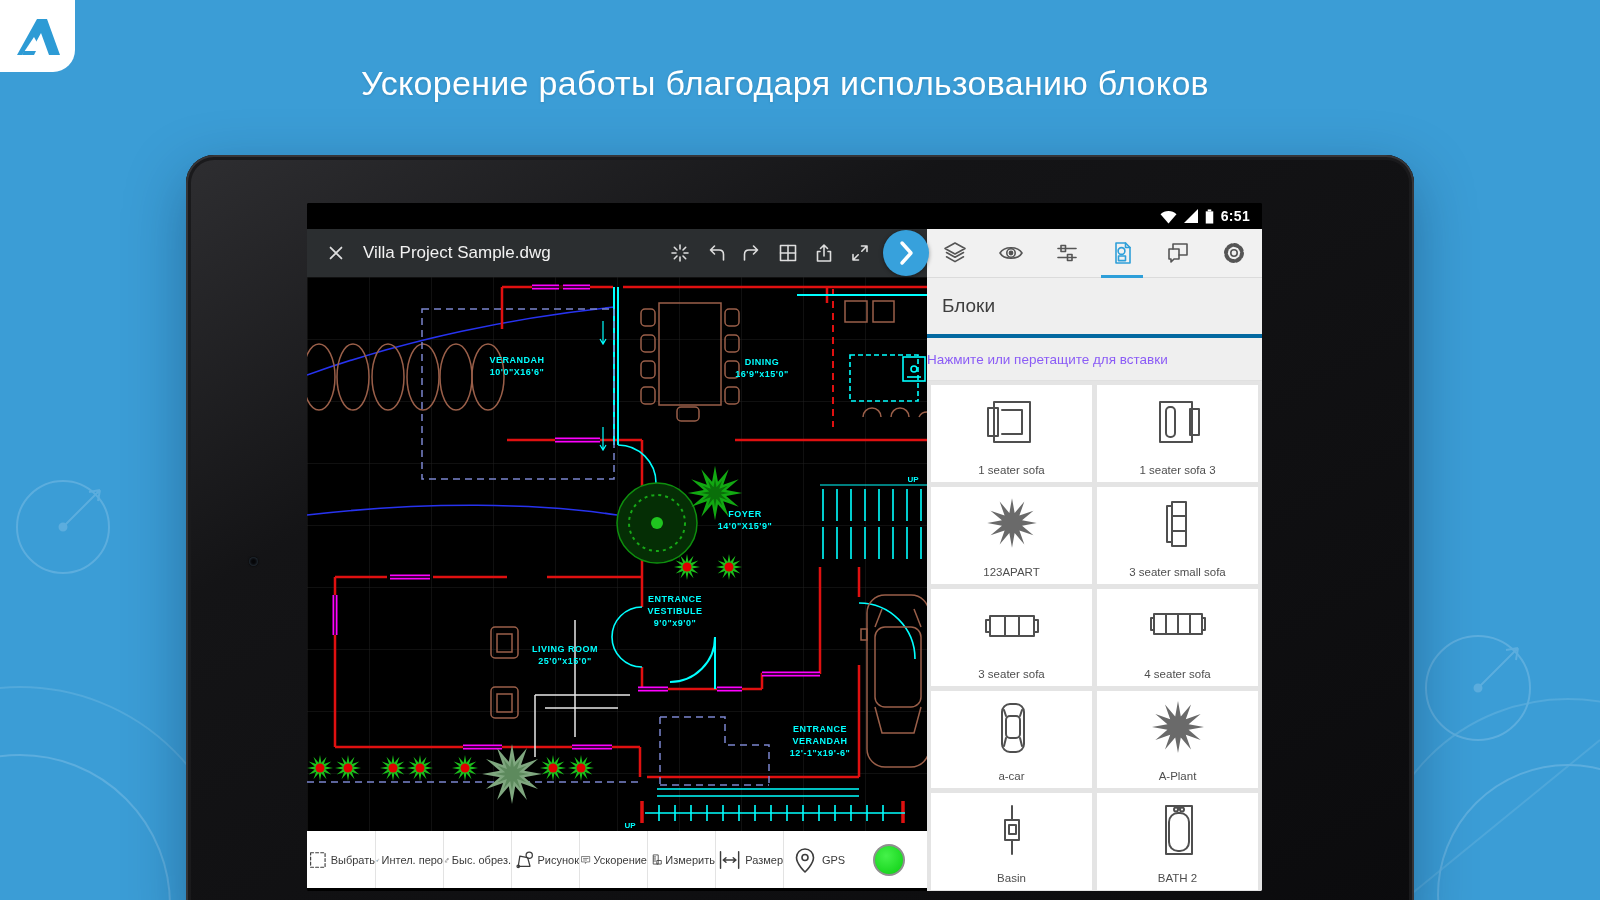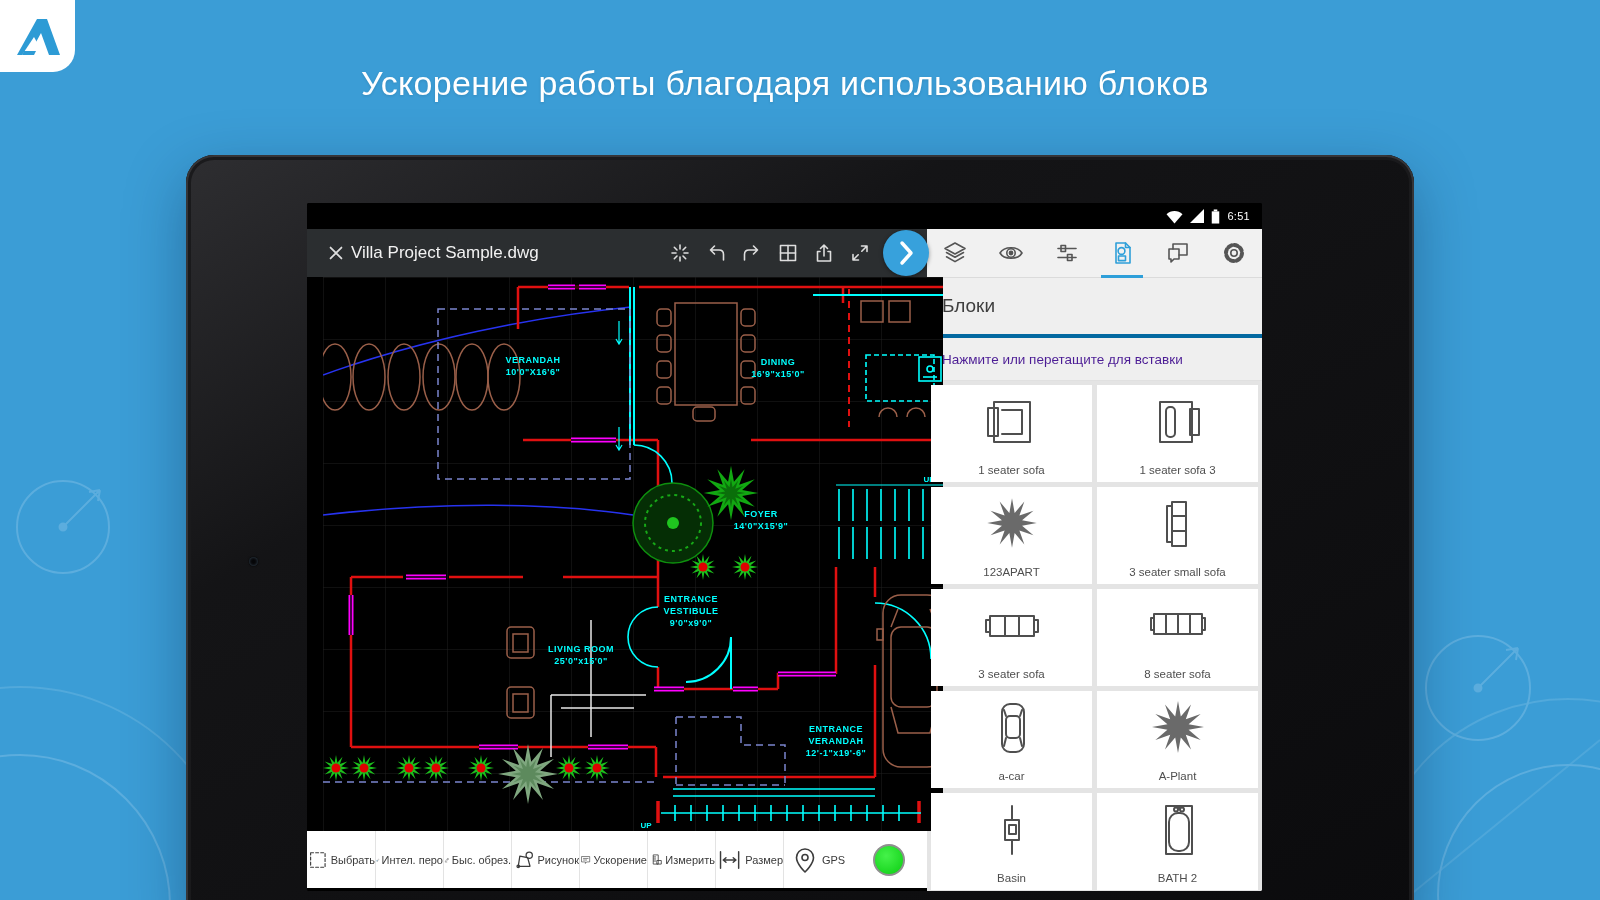--- a/index.html
+++ b/index.html
@@ -16,47 +16,47 @@
   .tablet{position:absolute;left:186px;top:155px;width:1228px;height:775px;z-index:1;
           background:linear-gradient(150deg,#2e2e31 0%,#141416 30%,#0b0b0d 100%);
           border-radius:28px;box-shadow:0 20px 60px rgba(0,30,60,.35),inset 0 0 0 2px #353538,inset 0 0 0 5px #1a1a1c;}
   .camera-dot{position:absolute;left:63px;top:402px;width:9px;height:9px;border-radius:50%;
               background:#060608;box-shadow:inset 0 0 3px #3a4a58,0 0 2px #000;}
   .screen{position:absolute;left:121px;top:48px;width:955px;height:688px;background:#000;
           border-radius:2px;overflow:hidden;}
   
   .statusbar{height:26px;background:#000;display:flex;align-items:center;justify-content:flex-end;
              gap:7px;padding-right:12px;box-sizing:border-box}
-  .statusbar .time{color:#fff;font-size:11px;font-weight:normal;letter-spacing:.3px}
+  .statusbar .time{color:#fff;font-size:14px;font-weight:bold;letter-spacing:.3px}
   .screen-body{position:absolute;top:26px;left:0;width:955px;height:662px;display:flex}
   
   .draw-col{width:620px;position:relative;background:#000;flex:none}
   .appbar{height:48px;background:#2B2E30;display:flex;align-items:center;padding:0 0 0 14px;box-sizing:border-box}
   .icon-btn{display:flex;align-items:center;justify-content:center;width:30px;height:34px;flex:none;cursor:pointer}
-  .filename{color:#F2F2F2;font-size:17px;white-space:nowrap}
+  .filename{color:#F2F2F2;font-size:17px;margin-left:12px;white-space:nowrap}
   .appbar-icons{margin-left:auto;display:flex;gap:6px;padding-right:52px}
-  .canvas{position:absolute;top:48px;left:16px;width:620px;height:554px;background:#000}
+  .canvas{position:absolute;top:48px;left:0;width:620px;height:554px;background:#000}
   
   .bottom-toolbar{position:absolute;top:602px;left:0;width:620px;height:57px;background:#fff;display:flex}
   .tool{width:68px;flex:none;display:flex;flex-direction:row;align-items:center;justify-content:center;
         gap:2px;border-left:1px solid #E3E3E3;box-sizing:border-box;cursor:pointer}
   .tool:first-child{border-left:none}
   .tool-label{font-size:11px;color:#3A3A3A;white-space:nowrap}
   .green-cell{flex:1;display:flex;align-items:center;justify-content:center}
   .green-dot{width:28px;height:28px;border-radius:50%;border:2px solid #8F8F8F;
              background:radial-gradient(circle at 40% 35%,#45F24A,#0BCE12);}
   
   .panel{flex:1;background:#E4E4E4;display:flex;flex-direction:column;min-width:0}
   .tabbar{height:48px;background:#F1F1F1;display:flex;border-bottom:1px solid #DBDBDB;flex:none}
   .tab{flex:1;display:flex;align-items:center;justify-content:center;position:relative;cursor:pointer}
   .tab.active::after{content:"";position:absolute;bottom:-1px;left:7px;right:7px;height:3px;background:#2E9FD9}
   .panel-header{height:56px;background:#EFEFEF;border-bottom:4px solid #0369a1;display:flex;align-items:center;
                 padding-left:15px;font-size:19px;color:#3E3E3E;flex:none}
   .panel-sub{height:42px;background:#EFEFEF;border-bottom:1px solid #E0E0E0;display:flex;align-items:center;
-             padding-left:15px;font-size:13.5px;color:#4c1d95;flex:none}
+             font-size:13.5px;color:#8b5cf6;flex:none}
   .blocks-grid{flex:1;display:grid;grid-template-columns:repeat(2,1fr);grid-auto-rows:97px;gap:5px;
                padding:4px 4px 0;background:#E4E4E4;overflow:hidden}
   .block-cell{background:#fff;position:relative;display:flex;align-items:flex-end;justify-content:center;
               padding-bottom:6px;cursor:pointer}
   .block-cell svg{position:absolute;top:9px;left:50%;transform:translateX(-50%)}
   .block-label{font-size:11.5px;color:#4E4E4E;white-space:nowrap}
   
   .expand-btn{position:absolute;left:576px;top:27px;width:46px;height:46px;border-radius:50%;
               background:#37A1DC;display:flex;align-items:center;justify-content:center;z-index:6;
               box-shadow:0 1px 4px rgba(0,0,0,.4);cursor:pointer}
@@ -494,21 +494,21 @@
                 <path d="M10 22 H6 V34 H10 M54 22 H58 V34 H54"></path>
               </svg>
             <span class="block-label">3 seater sofa</span>
           </div>
           <div class="block-cell">
             <svg class="bicon" width="64" height="56" viewBox="0 0 64 56">
                 <rect x="8" y="16" width="48" height="20"></rect>
                 <path d="M20 16 V36 M32 16 V36 M44 16 V36"></path>
                 <path d="M8 20 H5 V32 H8 M56 20 H59 V32 H56"></path>
               </svg>
-            <span class="block-label">8 seater sofa</span>
+            <span class="block-label">4 seater sofa</span>
           </div>
           <div class="block-cell">
             <svg class="bicon" width="64" height="56" viewBox="0 0 64 56">
                 <rect x="22" y="4" width="22" height="48" rx="8"></rect>
                 <rect x="26" y="16" width="14" height="22" rx="4"></rect>
                 <path d="M26 16 L24 10 M40 16 L42 10 M26 38 L24 46 M40 38 L42 46"></path>
               </svg>
             <span class="block-label">a-car</span>
           </div>
           <div class="block-cell">

